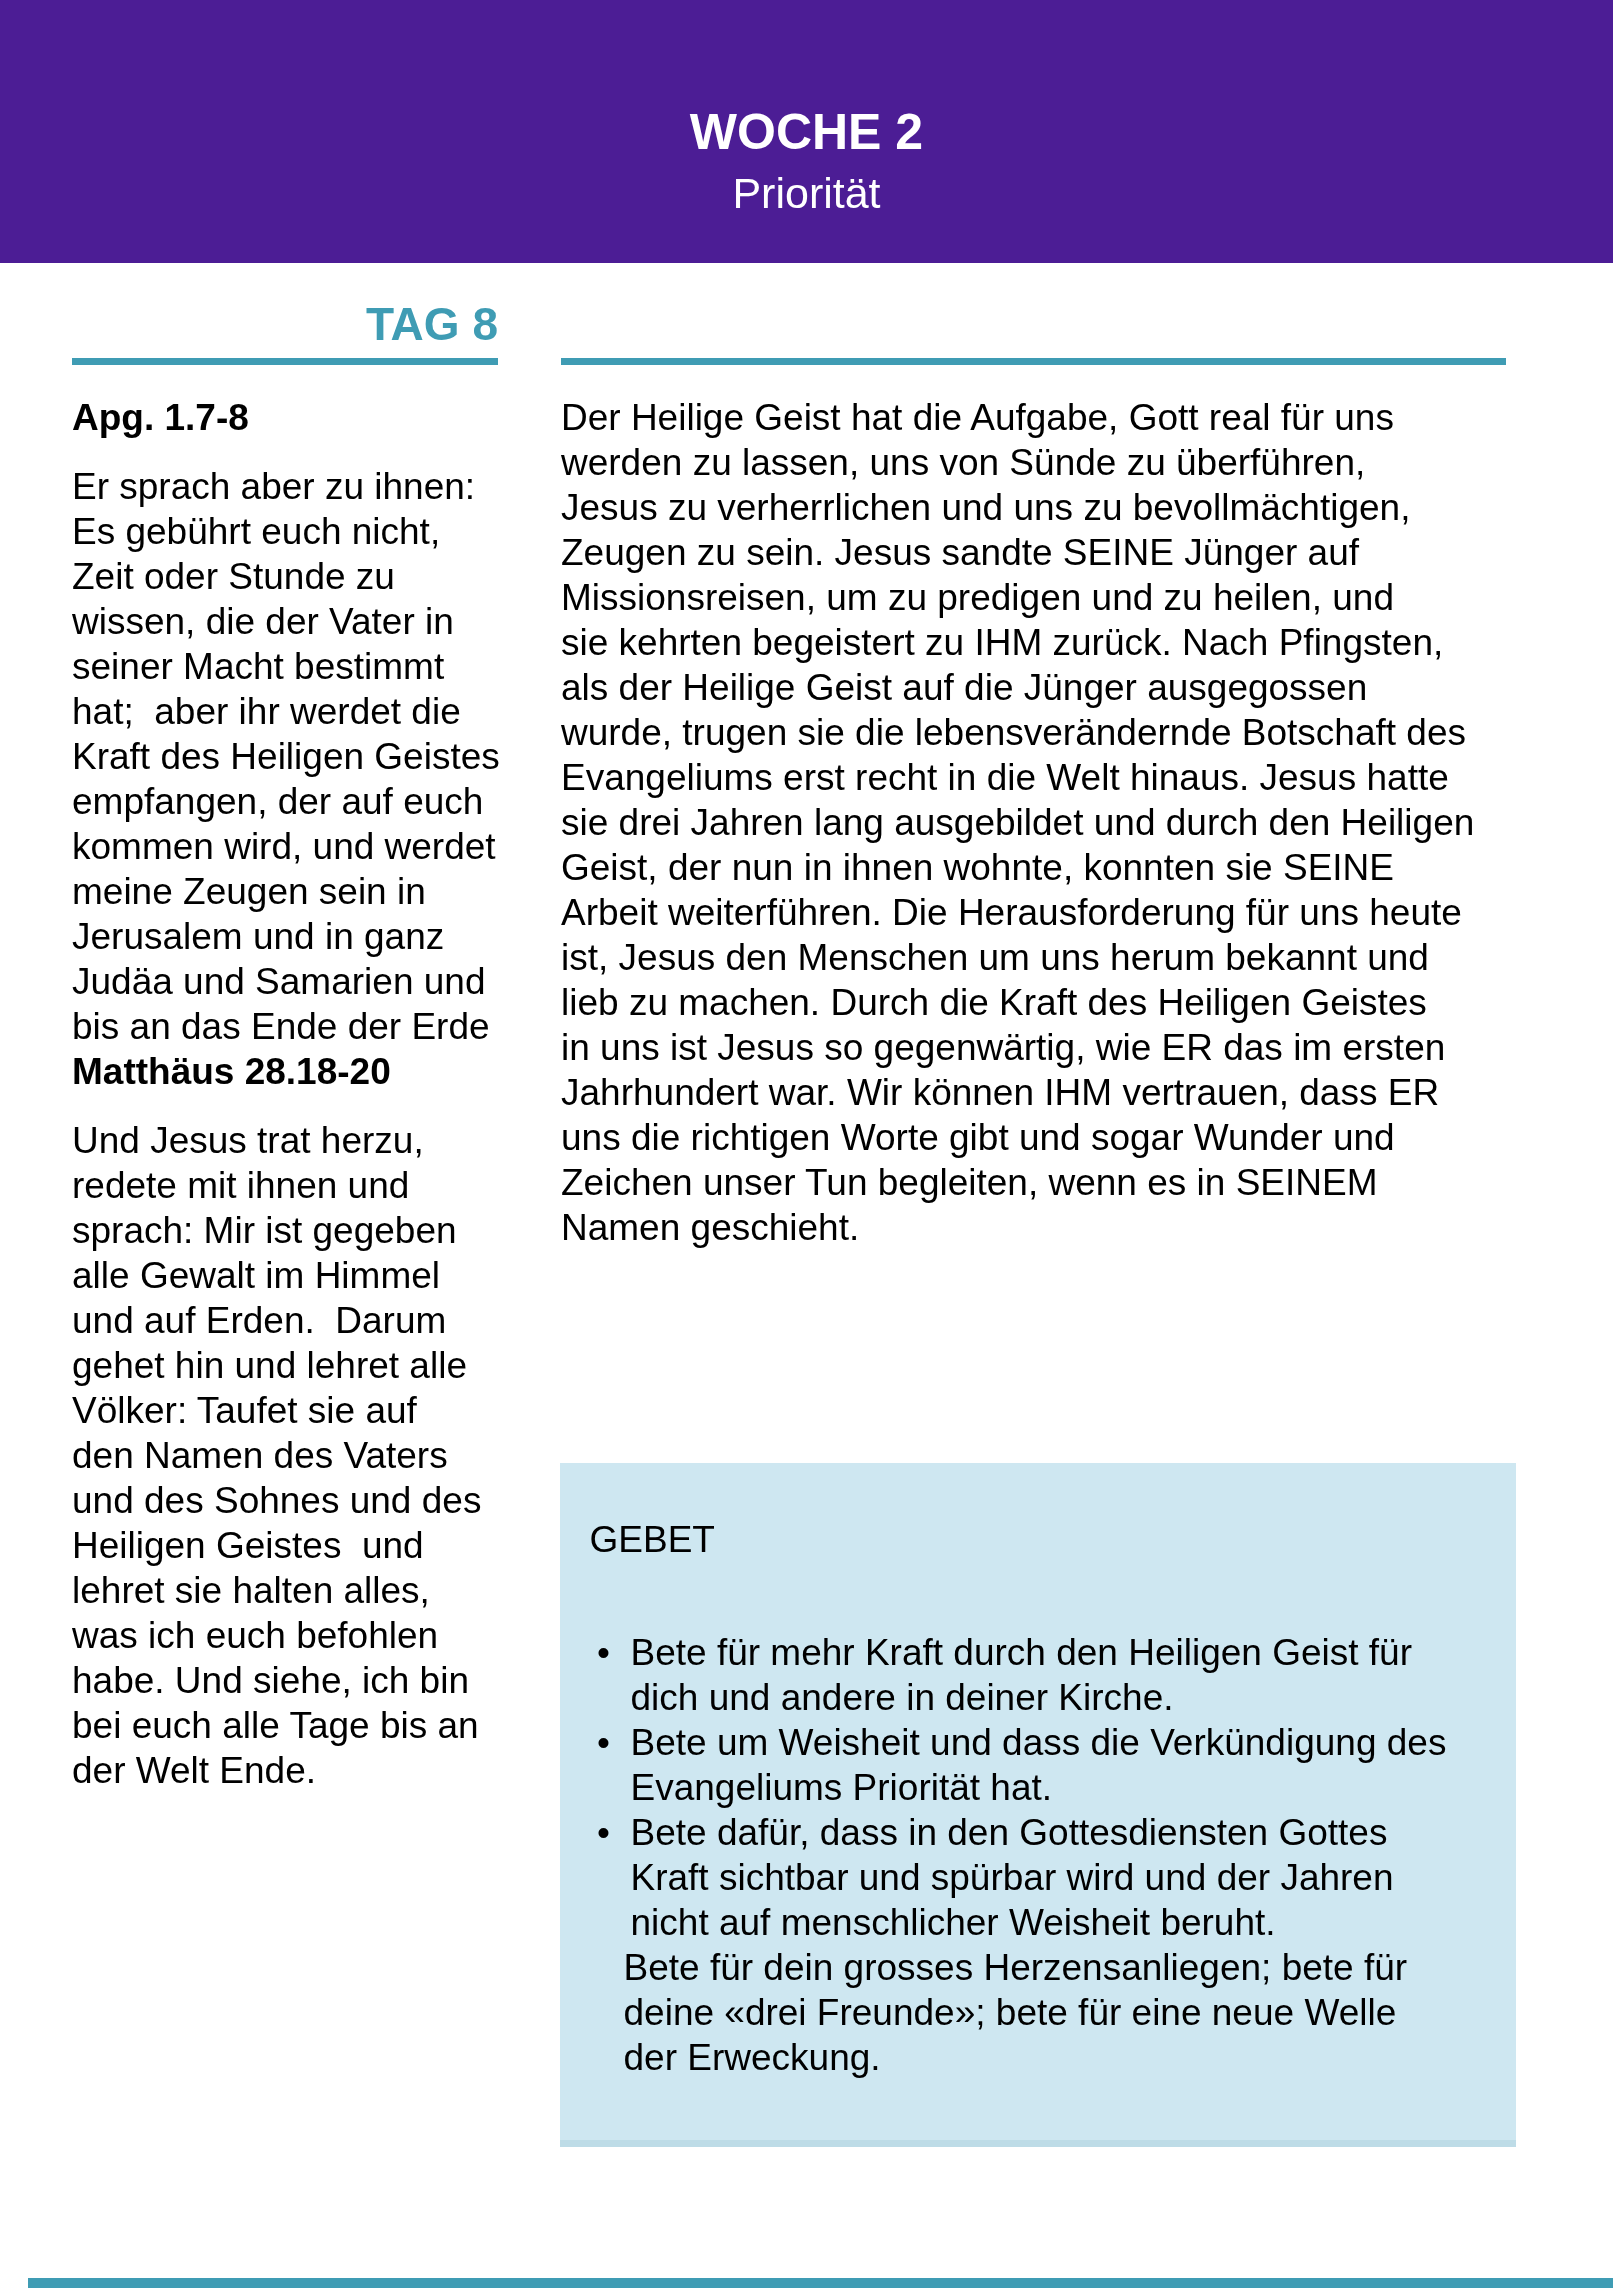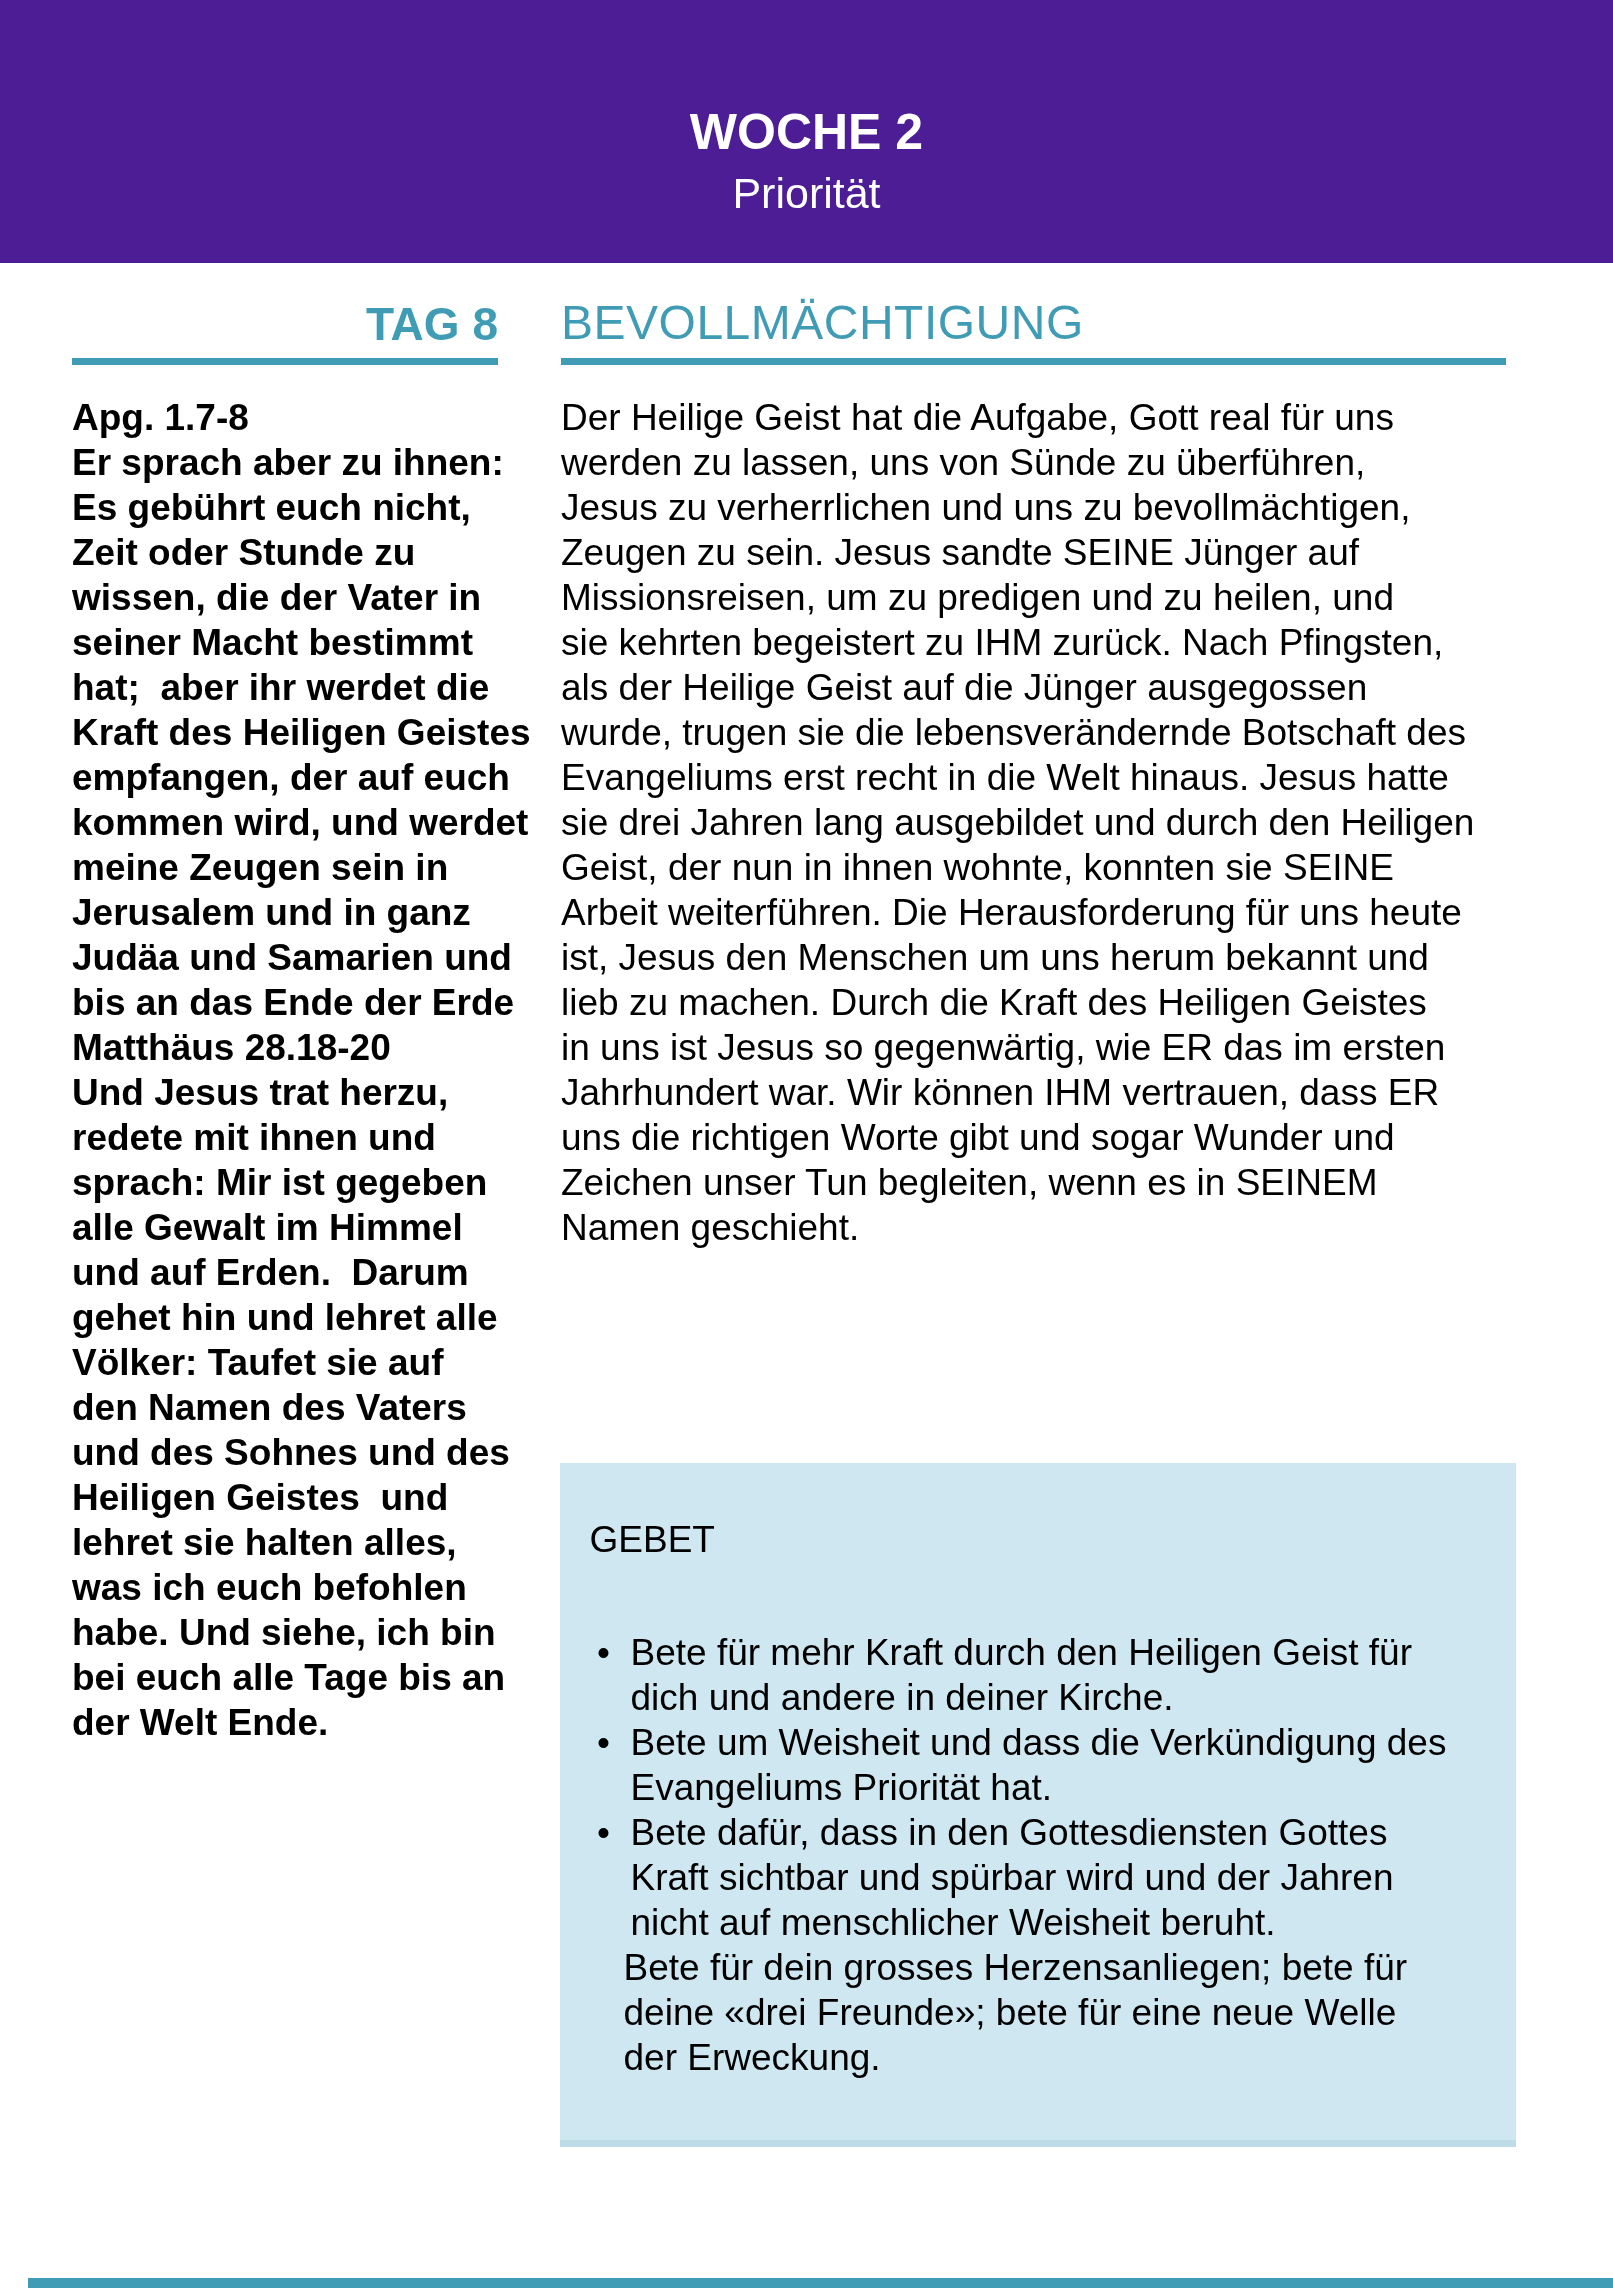--- a/index.html
+++ b/index.html
@@ -37,21 +37,21 @@
   .section-heading{
     position:absolute;left:561px;top:295px;width:960px;
     font-size:48px;font-weight:400;color:#3F9CB4;letter-spacing:0.5px;
   }
   
   .left-text{
     position:absolute;left:72px;top:395px;width:480px;
     font-size:37px;line-height:45px;
   }
   .left-text .ref{font-weight:700;white-space:pre;}
-  .left-text .verse{font-weight:700;white-space:pre;}
+  .left-text .verse{font-weight:400;white-space:pre;margin-top:24px;}
   .right-text{
     position:absolute;left:561px;top:395px;width:978px;
     font-size:37px;line-height:45px;white-space:pre;
   }
   
   .prayer-box{
     position:absolute;left:560px;top:1463px;width:956px;height:684px;
     background:#CEE7F1;
     border-bottom:7.4px solid #BEDCE7;
     box-sizing:border-box;
@@ -119,21 +119,20 @@
 den Namen des Vaters
 und des Sohnes und des
 Heiligen Geistes  und
 lehret sie halten alles,
 was ich euch befohlen
 habe. Und siehe, ich bin
 bei euch alle Tage bis an
 der Welt Ende.</div>
   </section>
 
-  <div class="section-heading">BEVOLLMÄCHTIGUNG</div>
   <div class="rule rule-right"></div>
 
   <section class="right-text">Der Heilige Geist hat die Aufgabe, Gott real für uns
 werden zu lassen, uns von Sünde zu überführen,
 Jesus zu verherrlichen und uns zu bevollmächtigen,
 Zeugen zu sein. Jesus sandte SEINE Jünger auf
 Missionsreisen, um zu predigen und zu heilen, und
 sie kehrten begeistert zu IHM zurück. Nach Pfingsten,
 als der Heilige Geist auf die Jünger ausgegossen
 wurde, trugen sie die lebensverändernde Botschaft des

